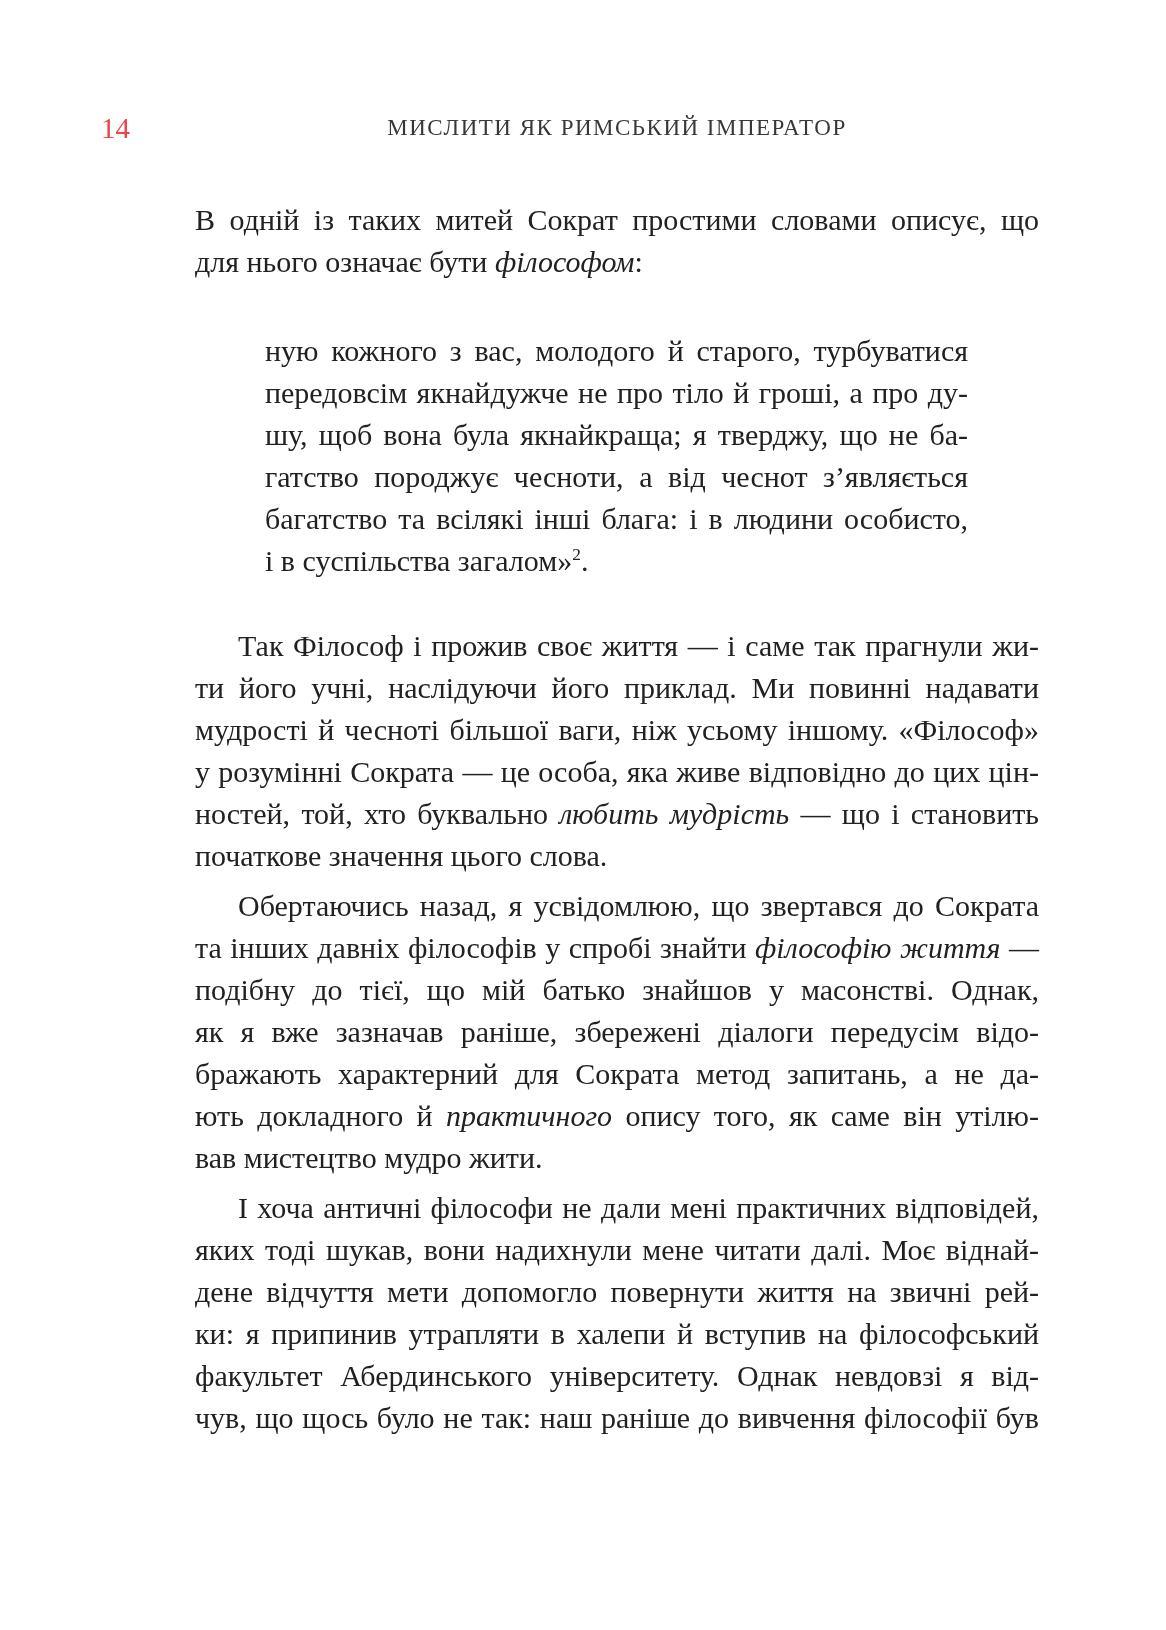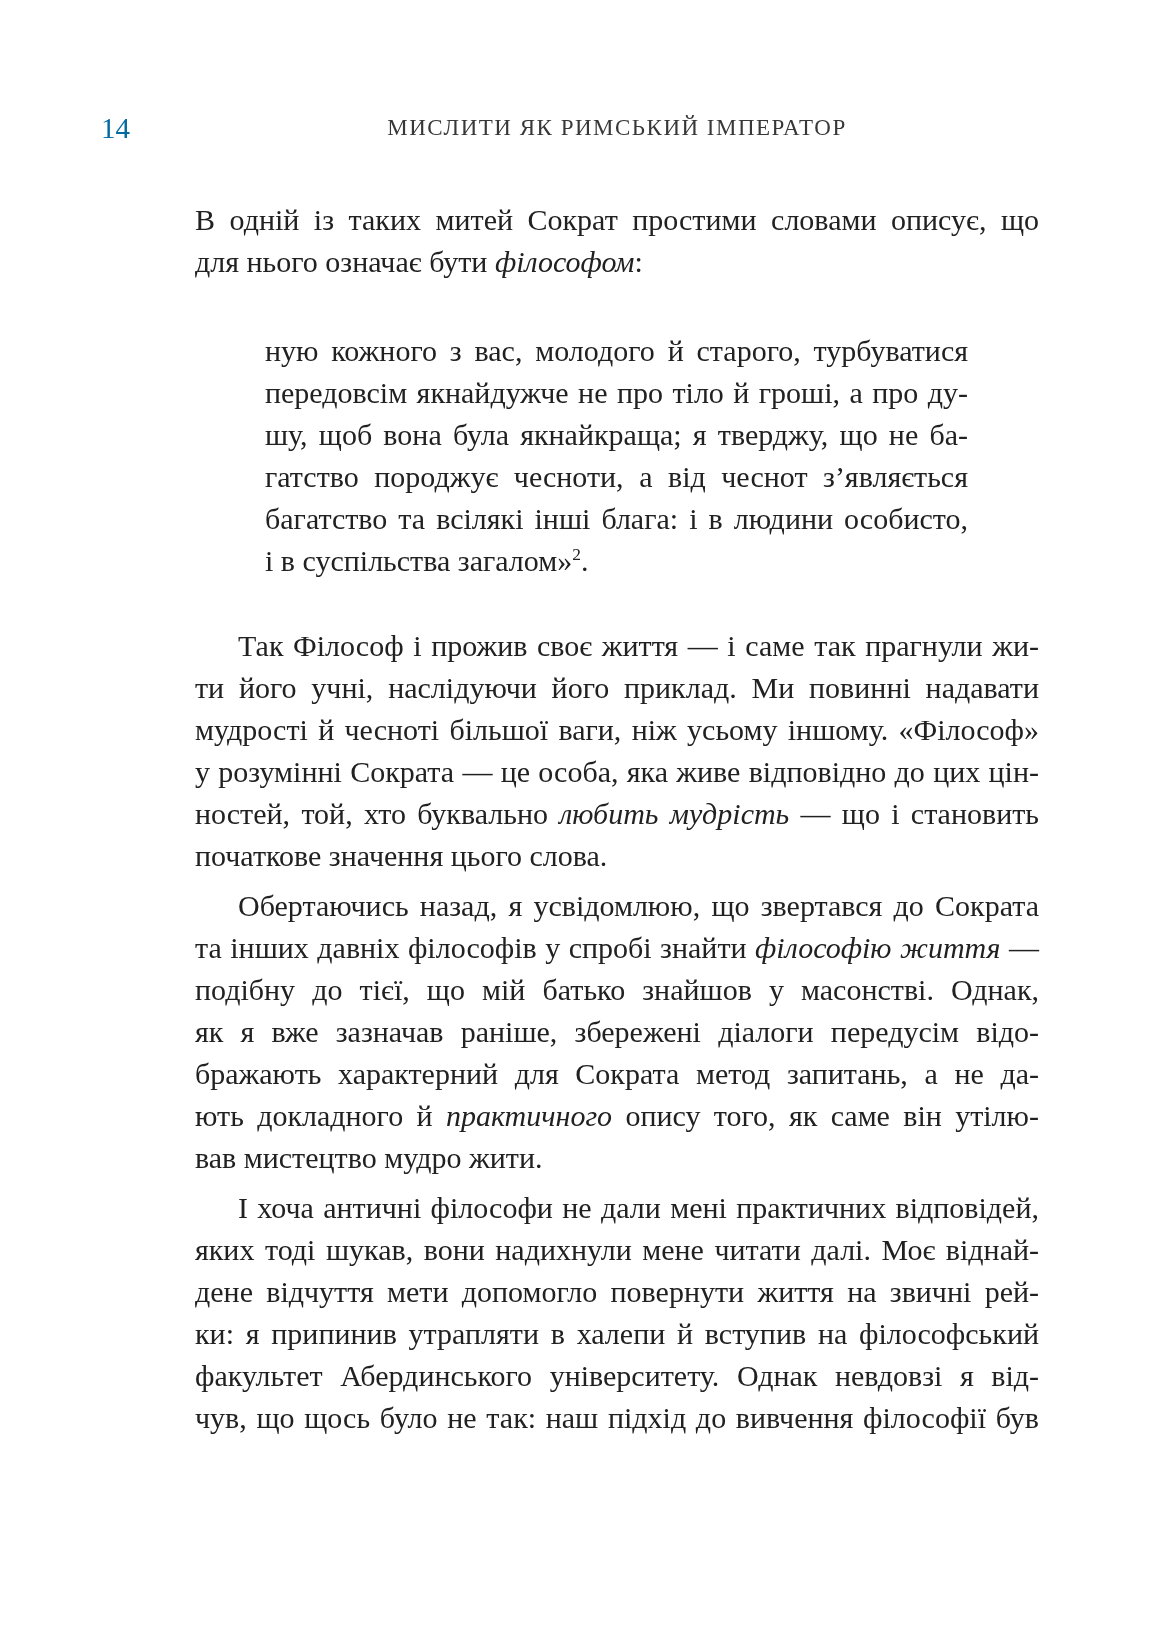--- a/index.html
+++ b/index.html
@@ -15,21 +15,21 @@
     overflow: hidden;
     font-family: "Liberation Serif", "DejaVu Serif", serif;
     color: #212121;
   }
   .page-number {
     position: absolute;
     left: 101px;
     top: 114px;
     font-size: 29px;
     line-height: 29px;
-    color: #0369a1;
+    color: #ef4444;
   }
   .running-title {
     position: absolute;
     left: 187px;
     top: 115px;
     width: 860px;
     text-align: center;
     font-size: 23px;
     line-height: 25px;
     letter-spacing: 1.5px;
@@ -105,16 +105,16 @@
         <div class="line"><span>бражають характерний для Сократа метод запитань, а не да-</span></div>
         <div class="line"><span>ють докладного й </span><span class="em">практичного</span><span> опису того, як саме він утілю-</span></div>
         <div class="line natural"><span>вав мистецтво мудро жити.</span></div>
       </div>
       <div class="paragraph">
         <div class="line indent"><span>І хоча античні філософи не дали мені практичних відповідей,</span></div>
         <div class="line"><span>яких тоді шукав, вони надихнули мене читати далі. Моє віднай-</span></div>
         <div class="line"><span>дене відчуття мети допомогло повернути життя на звичні рей-</span></div>
         <div class="line"><span>ки: я припинив утрапляти в халепи й вступив на філософський</span></div>
         <div class="line"><span>факультет Абердинського університету. Однак невдовзі я від-</span></div>
-        <div class="line"><span>чув, що щось було не так: наш підхід до вивчення філософії був</span></div>
+        <div class="line"><span>чув, що щось було не так: наш раніше до вивчення філософії був</span></div>
       </div>
     </section>
 </div>
 
 </body></html>

